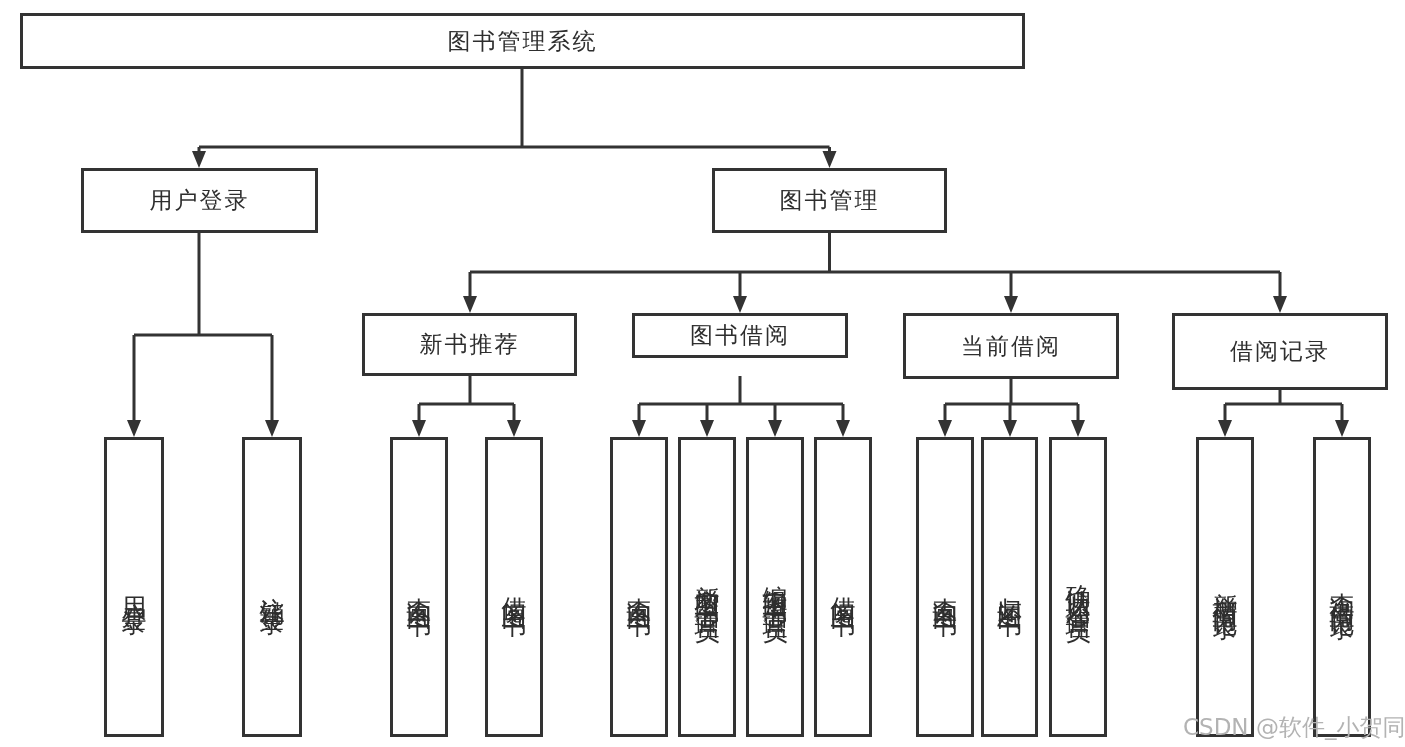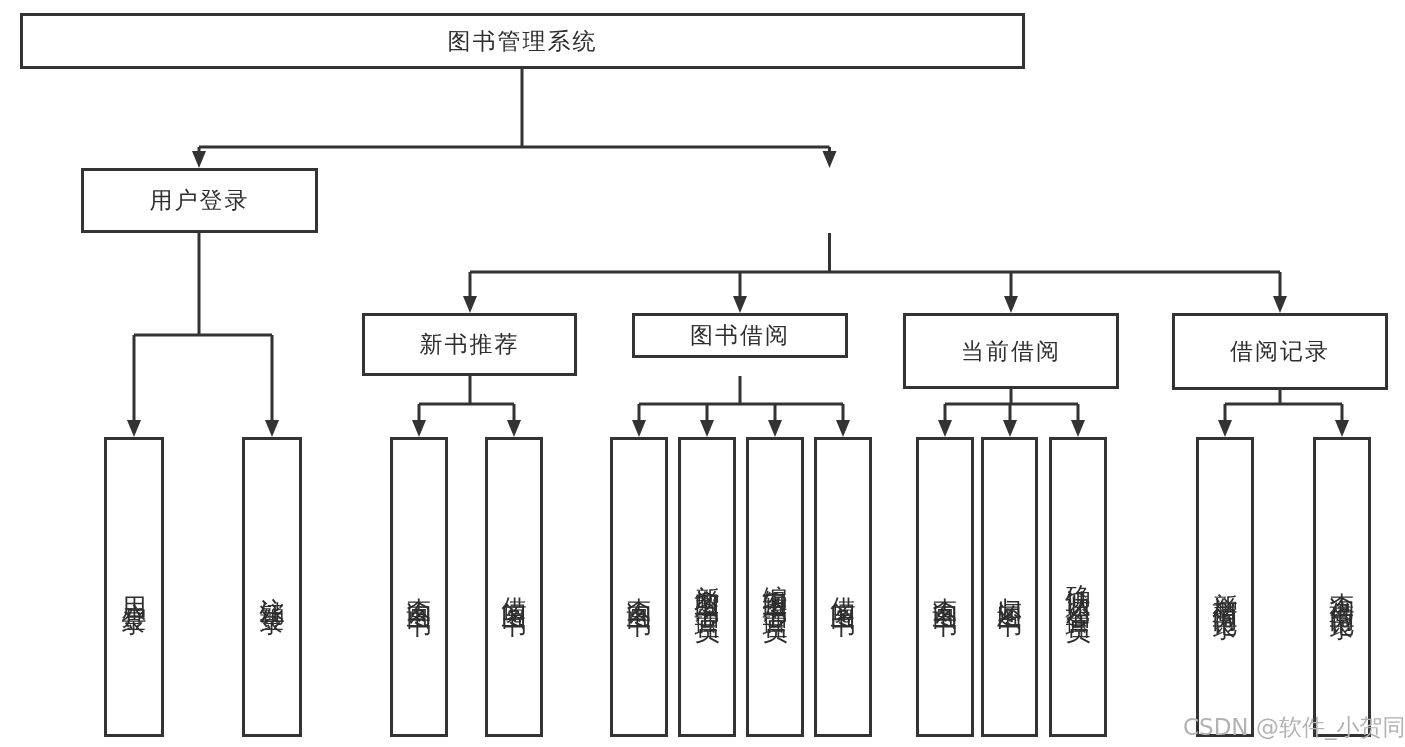--- a/index.html
+++ b/index.html
@@ -87,28 +87,31 @@
     </g>
   </svg>
 
   <div class="box h" style="left:20px;top:13px;width:1005px;height:56px">
     <span>图书管理系统</span>
   </div>
 
   <div class="box h" style="left:81px;top:168px;width:237px;height:65px">
     <span>用户登录</span>
   </div>
+  <div class="box h" style="left:712px;top:168px;width:235px;height:65px">
+    <span>图书管理</span>
+  </div>
 
   <div class="box h" style="left:362px;top:313px;width:215px;height:63px">
     <span>新书推荐</span>
   </div>
   <div class="box h" style="left:632px;top:313px;width:216px;height:45px">
     <span>图书借阅</span>
   </div>
-  <div class="box h" style="left:903px;top:313px;width:216px;height:76px">
+  <div class="box h" style="left:903px;top:313px;width:216px;height:66px">
     <span>当前借阅</span>
   </div>
   <div class="box h" style="left:1172px;top:313px;width:216px;height:77px">
     <span>借阅记录</span>
   </div>
 
   <div class="box v" style="left:104px;top:437px;width:60px;height:300px">
     <span>用户登录</span>
   </div>
   <div class="box v" style="left:242px;top:437px;width:60px;height:300px">

